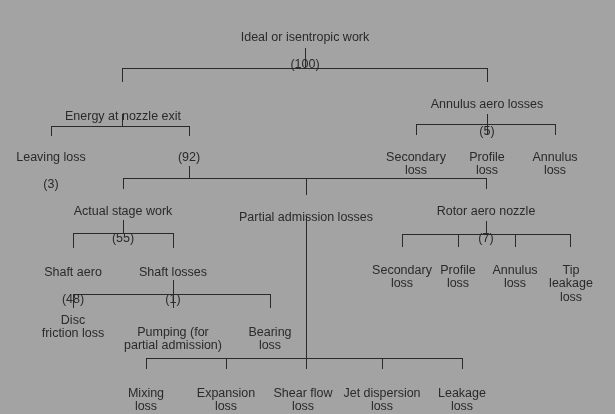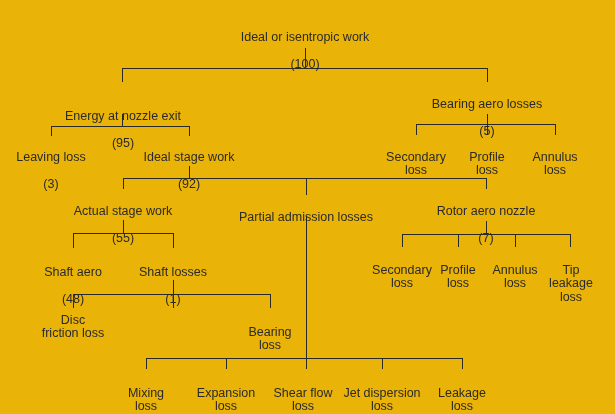--- a/index.html
+++ b/index.html
@@ -4,21 +4,21 @@
 <style>
   html, body {
     margin: 0;
     padding: 0;
     background: #ffffff;
   }
   .stage {
     position: relative;
     width: 615px;
     height: 414px;
-    background: #eab308;
+    background: #a3a3a3;
     font-family: "Liberation Sans", sans-serif;
     color: #2a2a2a;
     overflow: hidden;
   }
   .connectors {
     position: absolute;
     left: 0;
     top: 0;
     width: 615px;
     height: 414px;
@@ -94,33 +94,31 @@
     <line x1="462" y1="358" x2="462" y2="369"></line>
   </svg>
 
   <div class="node" style="left:305px;top:17px">
     <div class="label">Ideal or isentropic work</div>
     <div class="value">(100)</div>
   </div>
 
   <div class="node" style="left:123px;top:96px">
     <div class="label">Energy at nozzle exit</div>
-    <div class="value">(95)</div>
   </div>
   <div class="node" style="left:487px;top:84px">
-    <div class="label">Bearing aero losses</div>
+    <div class="label">Annulus aero losses</div>
     <div class="value">(5)</div>
   </div>
 
   <div class="node" style="left:51px;top:137px">
     <div class="label">Leaving loss</div>
     <div class="value">(3)</div>
   </div>
   <div class="node" style="left:189px;top:137px">
-    <div class="label">Ideal stage work</div>
     <div class="value">(92)</div>
   </div>
   <div class="node" style="left:416px;top:137px">
     <div class="label">Secondary
 loss</div>
   </div>
   <div class="node" style="left:487px;top:137px">
     <div class="label">Profile
 loss</div>
   </div>
@@ -164,20 +162,24 @@
   <div class="node" style="left:571px;top:250px">
     <div class="label">Tip
 leakage
 loss</div>
   </div>
 
   <div class="node" style="left:73px;top:300px">
     <div class="label">Disc
 friction loss</div>
   </div>
+  <div class="node" style="left:173px;top:312px">
+    <div class="label">Pumping (for
+partial admission)</div>
+  </div>
   <div class="node" style="left:270px;top:312px">
     <div class="label">Bearing
 loss</div>
   </div>
 
   <div class="node" style="left:146px;top:373px">
     <div class="label">Mixing
 loss</div>
   </div>
   <div class="node" style="left:226px;top:373px">

